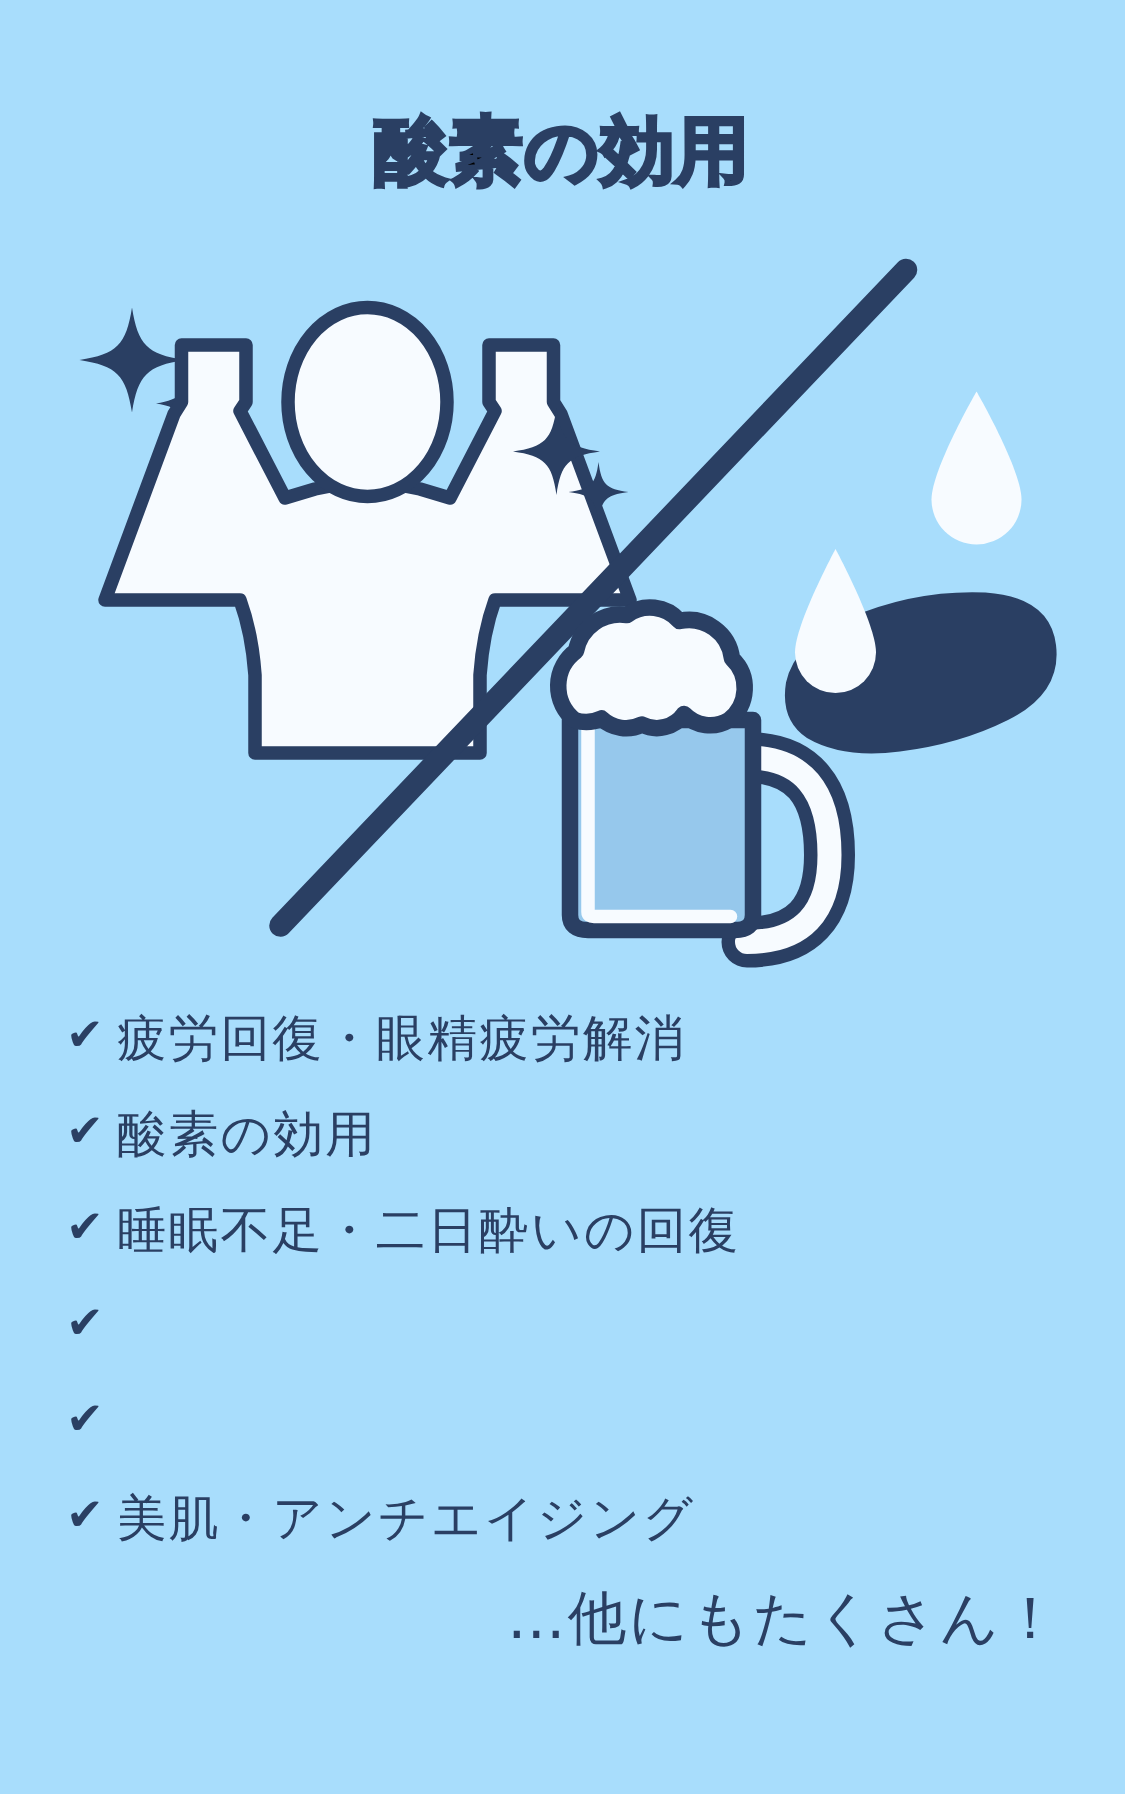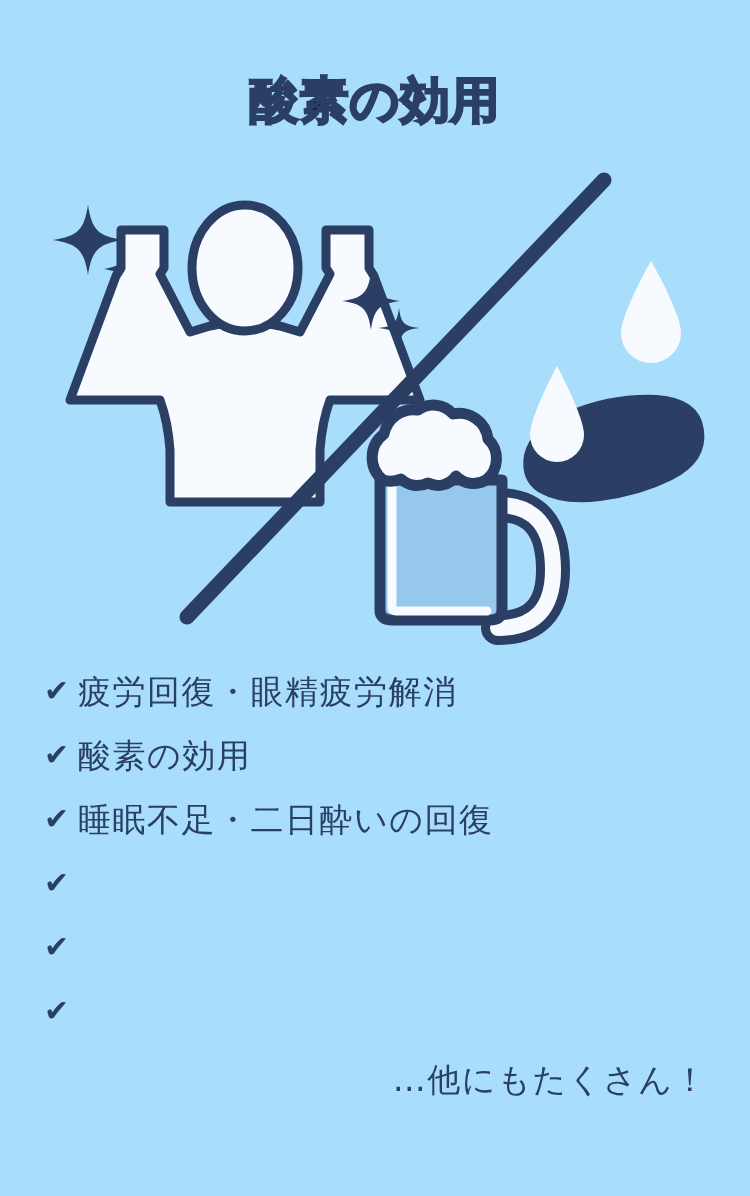--- a/index.html
+++ b/index.html
@@ -85,21 +85,21 @@
 
   
   #footer-note {
     position: absolute;
     top: 1060px;
     left: 0;
     width: 750px;
     padding-right: 42px;
     box-sizing: border-box;
     text-align: right;
-    font-size: 33px;
+    font-size: 39px;
     line-height: 40px;
     letter-spacing: 1.5px;
     color: #2a3f63;
     font-family: "DejaVu Sans", "Liberation Sans", sans-serif;
   }
 </style>
 </head>
 <body>
 
 <div id="poster">
@@ -218,18 +218,19 @@
       <span class="benefit-label">睡眠不足・二日酔いの回復</span>
     </li>
     <li class="benefit-row">
       <span class="check-icon">✔</span>
     </li>
     <li class="benefit-row">
       <span class="check-icon">✔</span>
     </li>
     <li class="benefit-row">
       <span class="check-icon">✔</span>
+      <span class="benefit-label">美肌・アンチエイジング</span>
     </li>
   </ul>
 
   <div id="footer-note">…他にもたくさん！</div>
 
 </div>
 
 </body></html>

